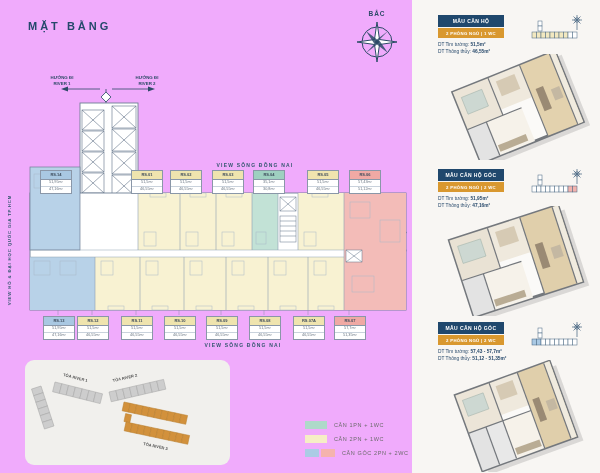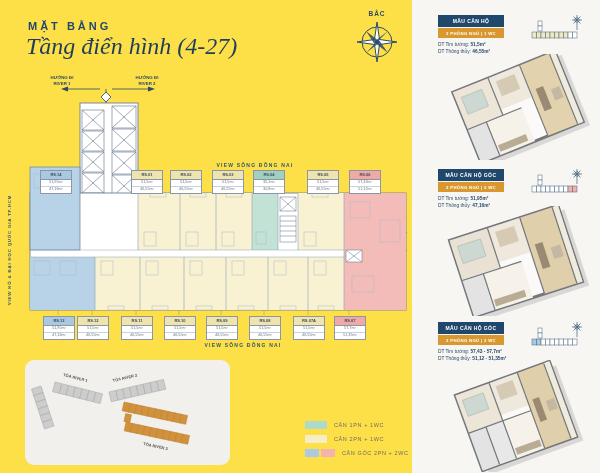--- a/index.html
+++ b/index.html
@@ -1,16 +1,16 @@
 <!DOCTYPE html>
 <html><head>
 <meta charset="utf-8">
 <style>
   html,body{margin:0;padding:0;background:#ffffff;}
-  .page{position:relative;width:600px;height:473px;background:#fde047;overflow:hidden;
+  .page{position:relative;width:600px;height:473px;background:#f0abfc;overflow:hidden;
         font-family:"Liberation Sans",sans-serif;}
   .right-panel{position:absolute;left:412px;top:0;width:188px;height:473px;background:#f8f6f3;}
 
   
   .kicker{position:absolute;left:28px;top:20px;font-size:11px;font-weight:bold;
           letter-spacing:3px;color:#24486b;}
   .big-title{position:absolute;left:26px;top:33px;font-size:24px;color:#1d3c5e;
           font-family:"Liberation Serif",serif;font-style:italic;}
 
   
@@ -59,21 +59,20 @@
   .mini-compass{position:absolute;}
   .apt-render{position:absolute;}
 </style>
 </head>
 <body>
 
 <div class="page">
   <div class="right-panel"></div>
 
   <div class="kicker">MẶT BẰNG</div>
-  <div class="big-title">Tầng điển hình (4-27)</div>
 
   <div class="compass">
     <div class="compass-label">BẮC</div>
     <svg width="50" height="50" viewBox="0 0 50 50">
       <g stroke="#2c4a66" fill="none" stroke-width="1">
         <circle cx="25" cy="25" r="15"></circle>
         <polygon points="25,5 27.5,22.5 45,25 27.5,27.5 25,45 22.5,27.5 5,25 22.5,22.5" fill="#ffffff"></polygon>
         <polygon points="36,14 27,23 36,36 25,27.5 14,36 22.5,27 14,14 25,22.5" fill="#2c4a66" stroke="none" opacity="0.85"></polygon>
         <circle cx="25" cy="25" r="2" fill="#2c4a66" stroke="none"></circle>
       </g>

